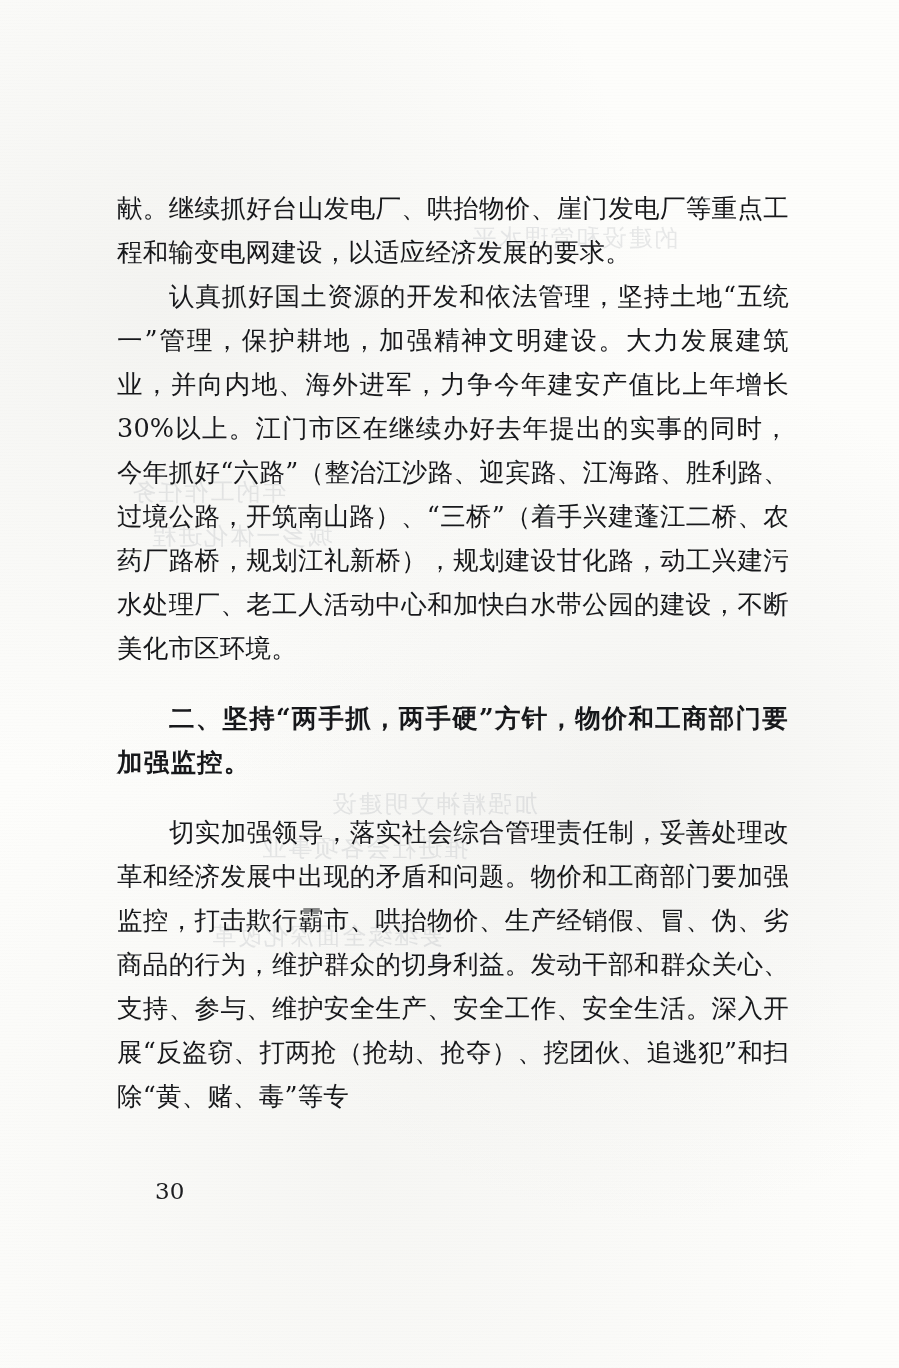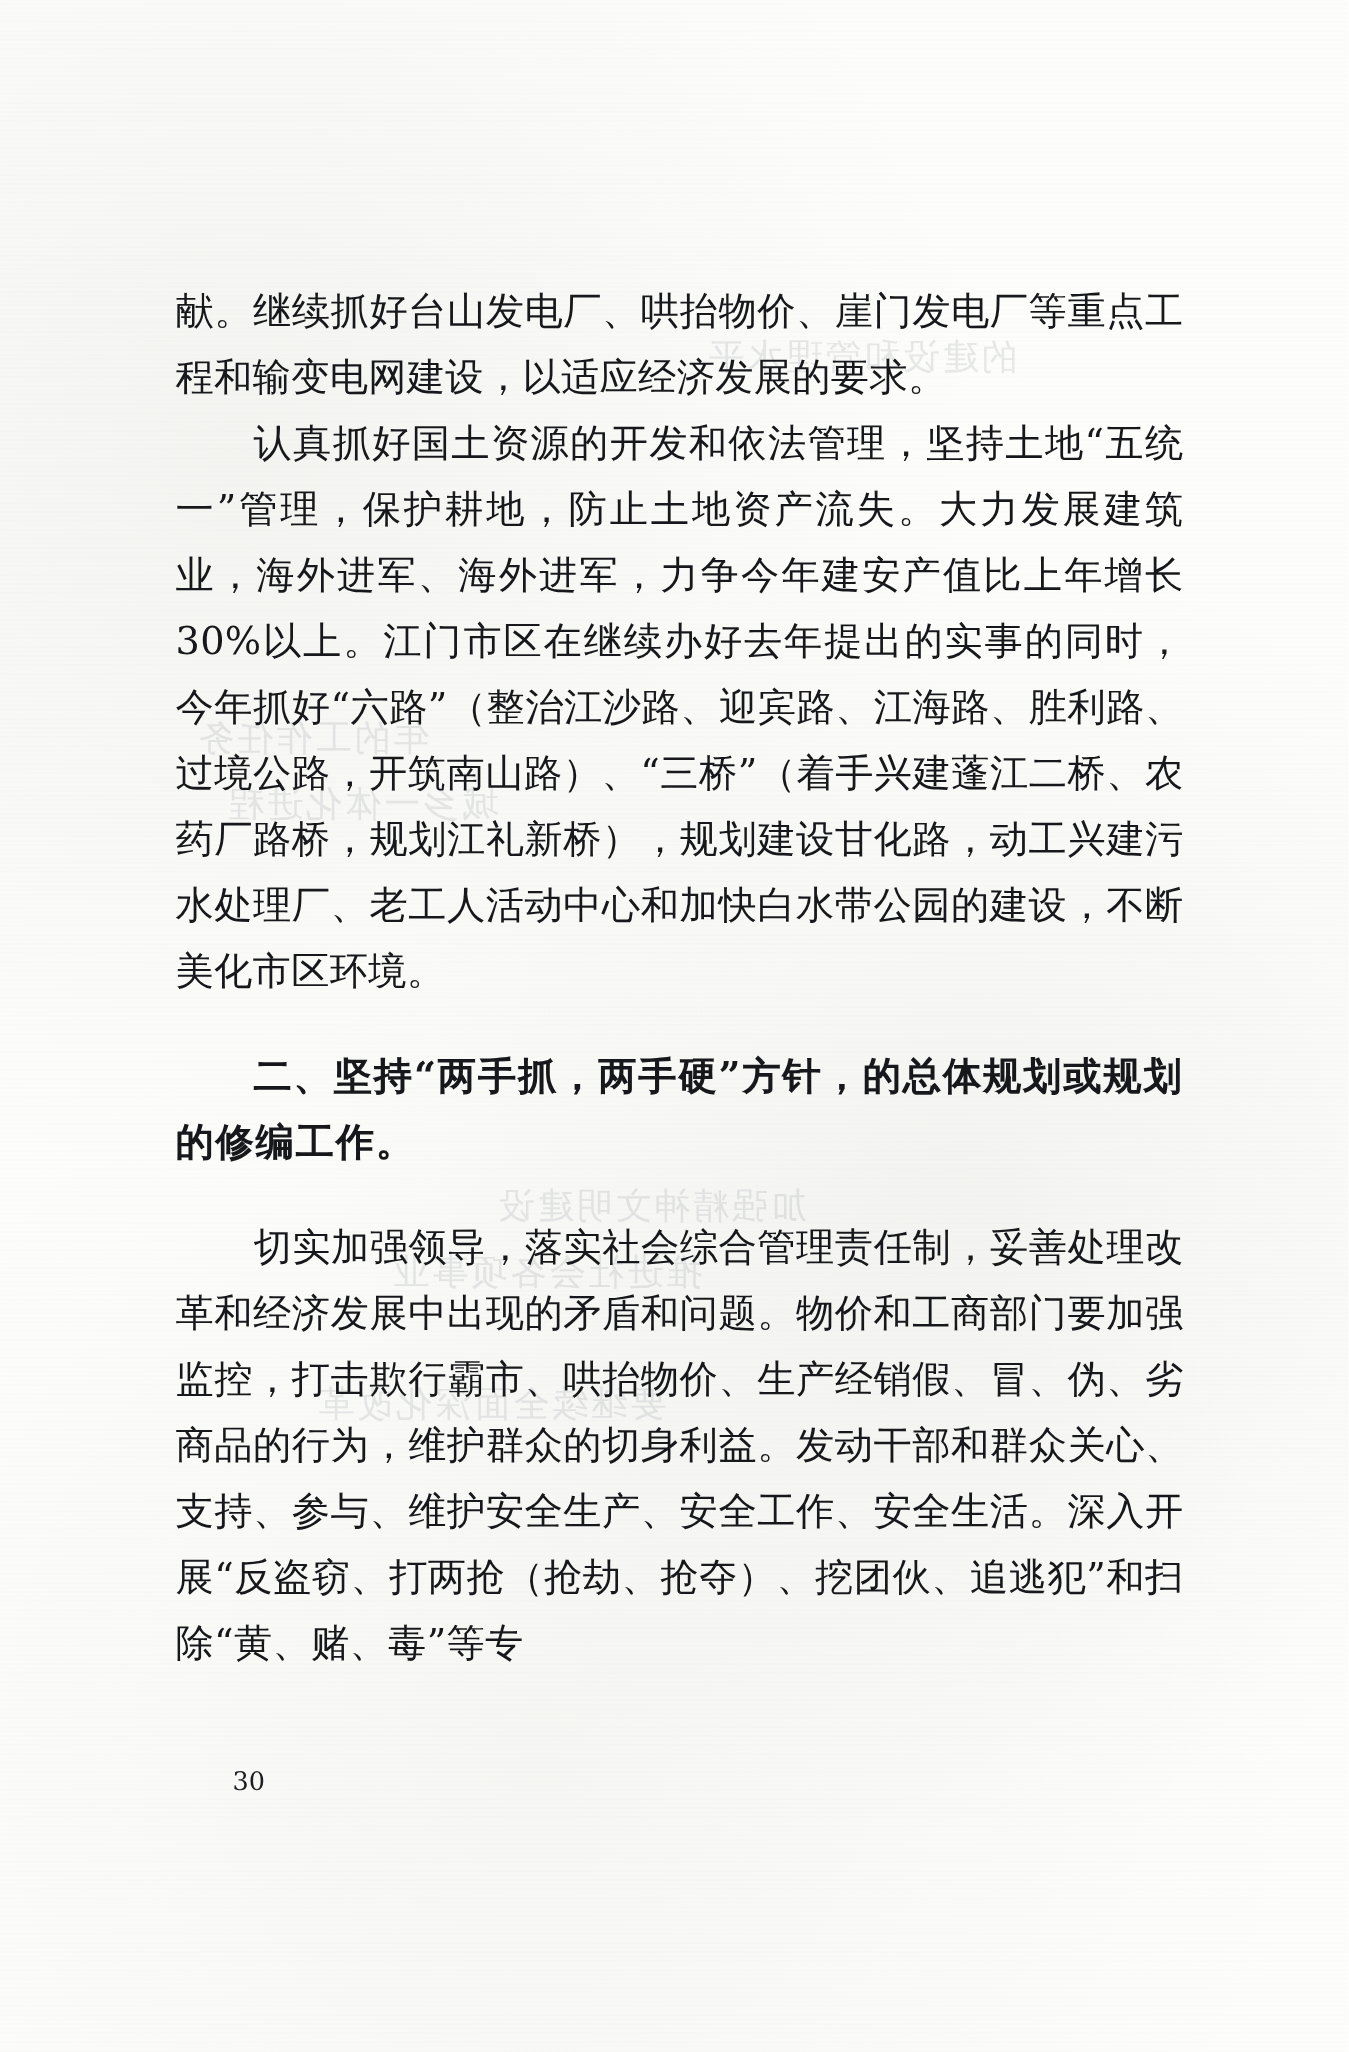--- a/index.html
+++ b/index.html
@@ -56,21 +56,21 @@
   }
   p.heading {
     font-weight: bold;
     text-indent: 52px;
     letter-spacing: 1.2px;
   }
   .page-number {
     position: absolute;
     left: 155px;
     top: 1178px;
-    font-size: 17px;
+    font-size: 23px;
     color: #1c1d20;
     font-family: "DejaVu Serif", "Liberation Serif", serif;
   }
   
   .bleed {
     position: absolute;
     color: rgba(120,125,135,0.16);
     font-size: 24px;
     line-height: 44px;
     letter-spacing: 2px;
@@ -94,21 +94,21 @@
 
   <div class="bleed b1">的建设和管理水平</div>
   <div class="bleed b2">年的工作任务</div>
   <div class="bleed b3">城乡一体化进程</div>
   <div class="bleed b4">加强精神文明建设</div>
   <div class="bleed b5">推进社会各项事业</div>
   <div class="bleed b6">要继续全面深化改革</div>
 
   <div class="text-body">
     <p>献。继续抓好台山发电厂、哄抬物价、崖门发电厂等重点工程和输变电网建设，以适应经济发展的要求。</p>
-    <p class="indent">认真抓好国土资源的开发和依法管理，坚持土地“五统一”管理，保护耕地，防止土地资产流失。大力发展建筑业，海外进军、海外进军，力争今年建安产值比上年增长30%以上。江门市区在继续办好去年提出的实事的同时，今年抓好“六路”（整治江沙路、迎宾路、江海路、胜利路、过境公路，开筑南山路）、“三桥”（着手兴建蓬江二桥、农药厂路桥，规划江礼新桥），规划建设甘化路，动工兴建污水处理厂、老工人活动中心和加快白水带公园的建设，不断美化市区环境。</p>
-    <p class="heading gap">二、坚持“两手抓，两手硬”方针，的总体规划或规划的修编工作。</p>
+    <p class="indent">认真抓好国土资源的开发和依法管理，坚持土地“五统一”管理，保护耕地，加强精神文明建设。大力发展建筑业，并向内地、海外进军，力争今年建安产值比上年增长30%以上。江门市区在继续办好去年提出的实事的同时，今年抓好“六路”（整治江沙路、迎宾路、江海路、胜利路、过境公路，开筑南山路）、“三桥”（着手兴建蓬江二桥、农药厂路桥，规划江礼新桥），规划建设甘化路，动工兴建污水处理厂、老工人活动中心和加快白水带公园的建设，不断美化市区环境。</p>
+    <p class="heading gap">二、坚持“两手抓，两手硬”方针，物价和工商部门要加强监控。</p>
     <p class="indent gap">切实加强领导，落实社会综合管理责任制，妥善处理改革和经济发展中出现的矛盾和问题。物价和工商部门要加强监控，打击欺行霸市、哄抬物价、生产经销假、冒、伪、劣商品的行为，维护群众的切身利益。发动干部和群众关心、支持、参与、维护安全生产、安全工作、安全生活。深入开展“反盗窃、打两抢（抢劫、抢夺）、挖团伙、追逃犯”和扫除“黄、赌、毒”等专</p>
   </div>
 
   <div class="page-number">30</div>
 
   <div class="scan-noise"></div>
 </div>
 
 </body></html>

